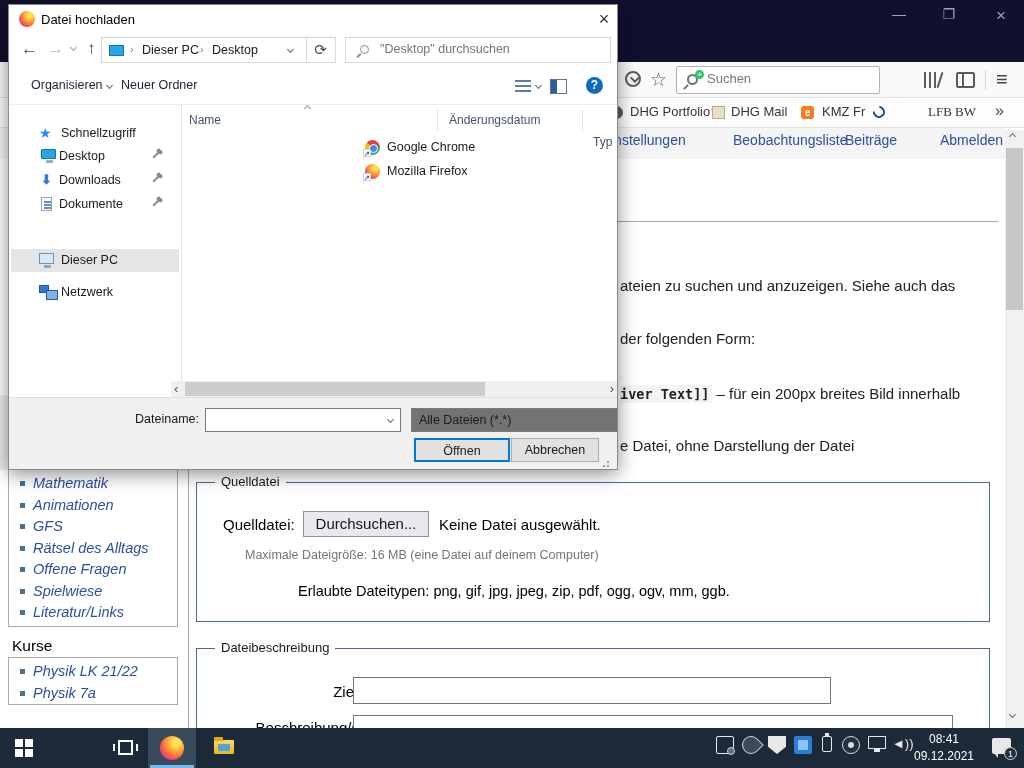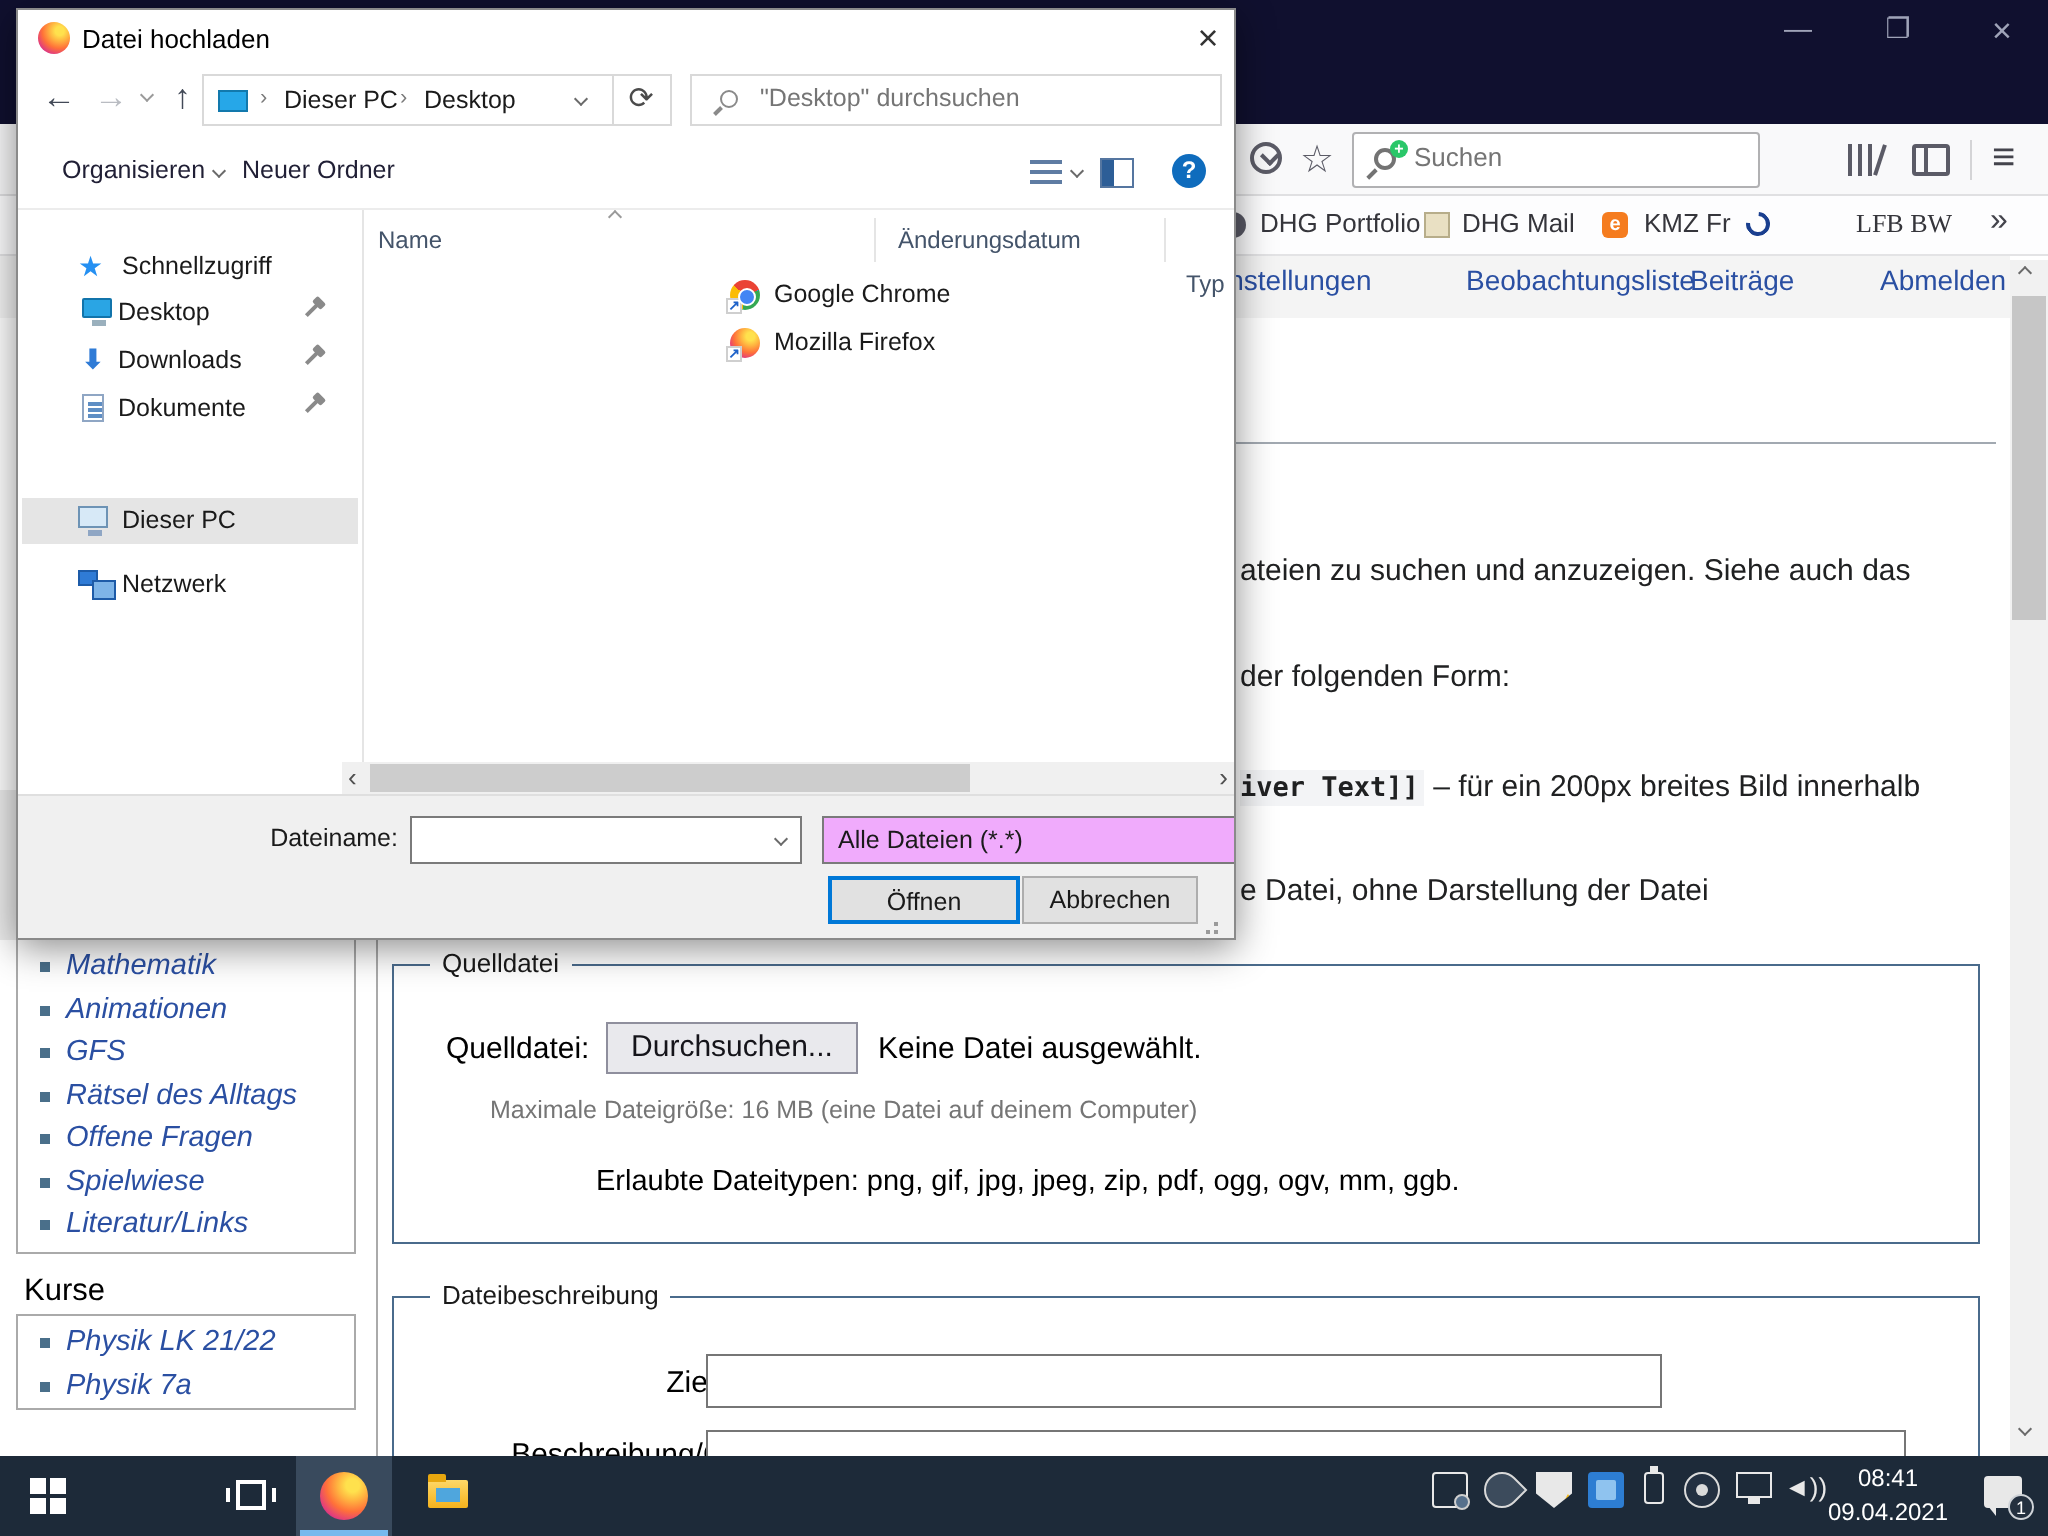--- a/index.html
+++ b/index.html
@@ -103,21 +103,21 @@
   .chrome-ico::after { content:""; position:absolute; left:4px; top:4px; width:7px; height:7px; background:#4285f4; border:1.5px solid #fff; border-radius:50%; }
   .ffrow-ico { position:absolute; left:182px; top:3px; width:15px; height:15px; }
   .hscroll { position:absolute; left:162px; top:376px; width:446px; height:16px; background:#f0f0f0; color:#505050; }
   .hthumb { position:absolute; left:14px; top:1px; width:300px; height:14px; background:#cdcdcd; }
   .harrow { position:absolute; top:0px; font-size:13px; }
   .dlg-footer { position:absolute; left:0; top:392px; width:608px; height:72px; background:#f0f0f0; border-top:1px solid #dfdfdf; }
   .fn-label { position:absolute; left:110px; top:14px; width:80px; text-align:right; font-size:12.5px; color:#1a1a1a; }
   .fn-combo { position:absolute; left:196px; top:10px; width:196px; height:24px; background:#fff; border:1px solid #7a7a7a; }
   .fn-combo input { position:absolute; left:4px; top:2px; width:160px; border:0; outline:0; font-size:12.5px; }
   .combochev { position:absolute; right:7px; top:8px; }
-  .ft-combo { position:absolute; left:402px; top:10px; width:230px; height:24px; background:#f0abfc; border:1px solid #7a7a7a; font-size:12.5px; color:#1a1a1a; }
+  .ft-combo { position:absolute; left:402px; top:10px; width:230px; height:24px; background:#737373; border:1px solid #7a7a7a; font-size:12.5px; color:#1a1a1a; }
   .ft-combo span.val { position:absolute; left:7px; top:4px; }
   .btn { position:absolute; top:40px; height:24px; background:#e1e1e1; font-size:12.5px; color:#1a1a1a; text-align:center; line-height:22px; }
   .btn.primary { left:405px; width:96px; border:2px solid #0078d7; }
   .btn.plain { left:502px; width:88px; border:1px solid #adadad; }
   .grip { position:absolute; left:598px; top:456px; width:2px; height:2px; background:#9a9a9a; box-shadow:-4px 4px 0 #9a9a9a, 0 4px 0 #9a9a9a, -8px 8px 0 #9a9a9a, -4px 8px 0 #9a9a9a, 0 8px 0 #9a9a9a; }
 
   
   .mi { position:absolute; left:28px; top:4px; width:16px; height:14px; }
   .srow.child .mi { left:30px; }
   .mi-star { color:#2590f2; font-size:14px; line-height:14px; }
@@ -416,20 +416,20 @@
           <span class="ti-warn"></span>
         </span>
       <span class="tray-ico ti-blue" style="left:794px;"></span>
       <span class="tray-ico ti-usb" style="left:822px;"></span>
       <span class="tray-ico ti-eye" style="left:842px;"></span>
       <span class="tray-ico ti-mon" style="left:868px;"></span>
       <span class="tray-ico ti-vol" style="left:892px;">◄))</span>
     </div>
     <div class="clock">
       <div>08:41</div>
-      <div>09.04.2021</div>
+      <div>09.12.2021</div>
     </div>
     <div class="notif">
       <span class="badge">1</span>
     </div>
   </div>
 
 </div>
 
 </body></html>

